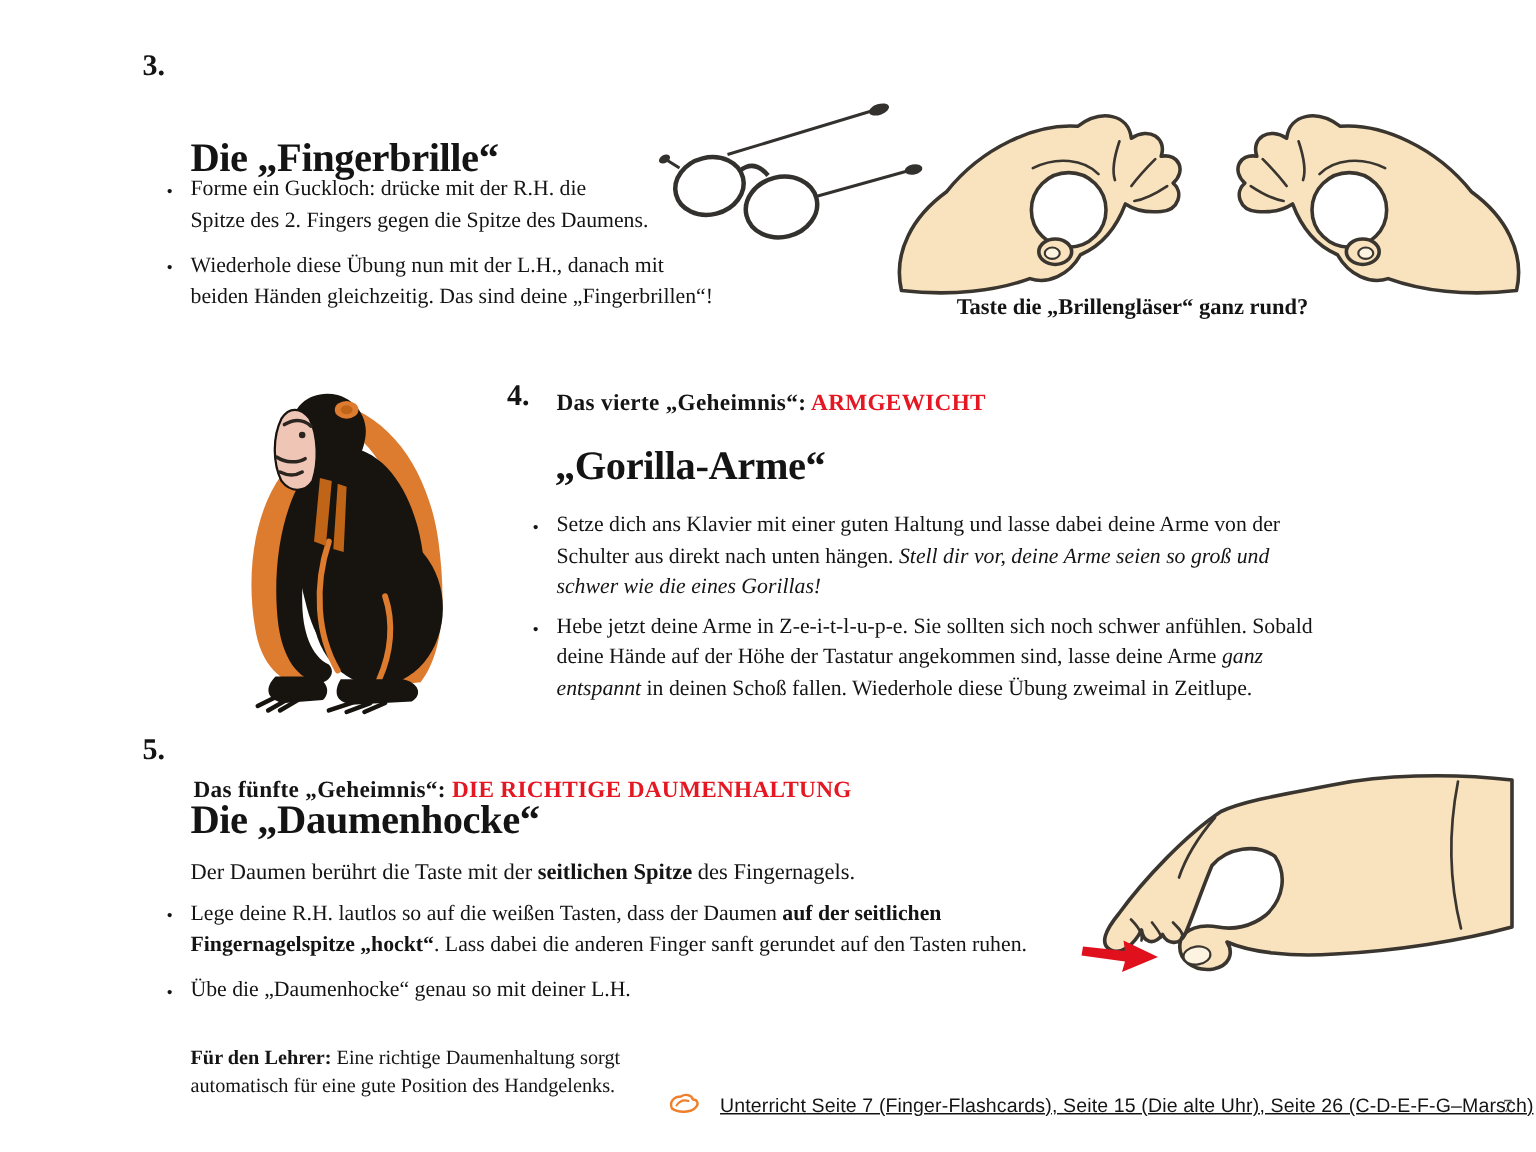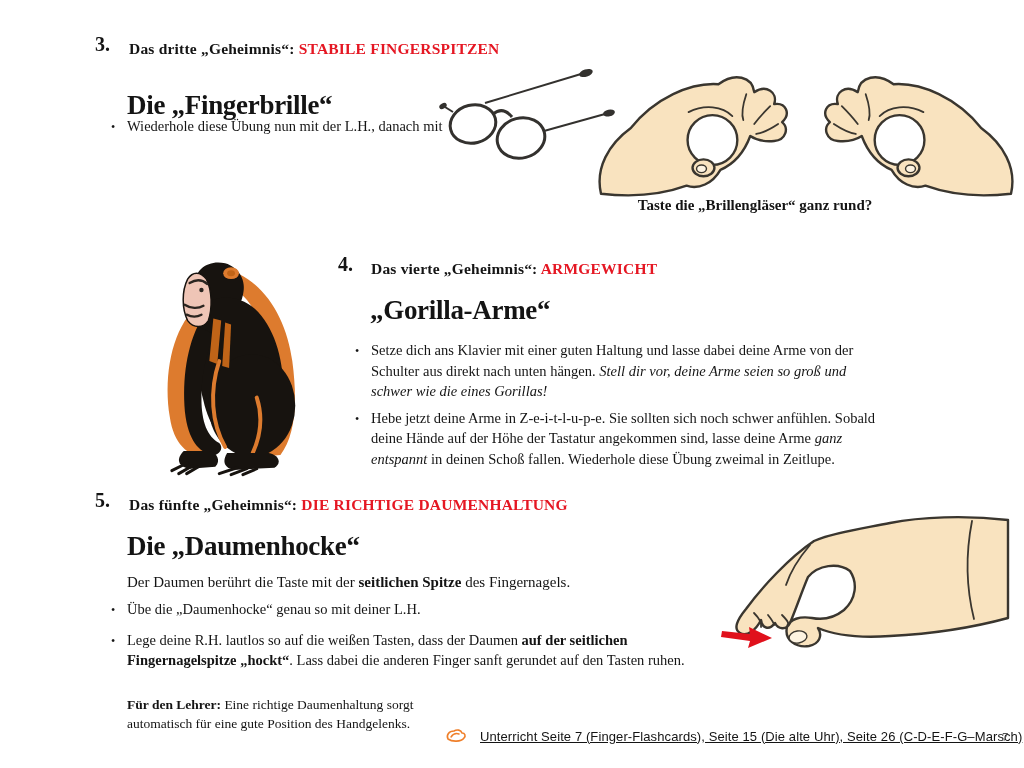--- a/index.html
+++ b/index.html
@@ -48,27 +48,24 @@
   .orgline{fill:none;stroke:var(--orange);stroke-width:4;stroke-linecap:round;}
   .toe{fill:none;stroke:#17130f;stroke-width:3;stroke-linecap:round;}
   .redarrow{fill:#e0111c;}
 </style>
 </head>
 <body>
 
 <div class="page">
 
   <div class="abs secnum" style="left:95px;top:33px;">3.</div>
-  <div class="abs sechdr" style="left:129px;top:40px;">
-    <span>Das dritte „Geheimnis“:</span>
-    <span class="red">STABILE FINGERSPITZEN</span>
-  </div>
   <div class="abs bigheading" style="left:127px;top:77px;margin-top:13px;">Die „Fingerbrille“</div>
   <ul class="abs blist" style="left:108px;top:116px;width:440px;">
-      <li><span>Wiederhole diese Übung nun mit der L.H., danach mit</span><br></li>
+      <li><span>Forme ein Guckloch: drücke mit der R.H. die</span><br><span>Spitze des 2. Fingers gegen die Spitze des Daumens.</span></li>
+      <li><span>Wiederhole diese Übung nun mit der L.H., danach mit</span><br><span>beiden Händen gleichzeitig. Das sind deine „Fingerbrillen“!</span></li>
     </ul>
 
   <svg class="abs" style="left:433px;top:62px;" width="185" height="104" viewBox="0 0 185 104">
     <ellipse class="glass" cx="40" cy="62" rx="23" ry="19" transform="rotate(-14 40 62)"></ellipse>
     <ellipse class="glass" cx="88" cy="76" rx="24" ry="20" transform="rotate(-14 88 76)"></ellipse>
     <path class="glass" d="M 60,52 Q 70,44 79,55"></path>
     <path class="glassthin" d="M 20,50 L 12,45"></path>
     <ellipse class="gtip" cx="10" cy="44" rx="4" ry="2.6" transform="rotate(-30 10 44)"></ellipse>
     <path class="glassthin" d="M 52,41 L 148,12"></path>
     <ellipse class="gtip" cx="153" cy="11" rx="7" ry="3.6" transform="rotate(-18 153 11)"></ellipse>
@@ -137,29 +134,29 @@
   <div class="abs sechdr" style="left:371px;top:260px;">
     <span>Das vierte „Geheimnis“:</span>
     <span class="red">ARMGEWICHT</span>
   </div>
   <ul class="abs blist tight" style="left:352px;top:340px;width:600px;">
       <li><span>Setze dich ans Klavier mit einer guten Haltung und lasse dabei deine Arme von der</span><br><span>Schulter aus direkt nach unten hängen. </span><span class="i">Stell dir vor, deine Arme seien so groß und</span><br><span class="i">schwer wie die eines Gorillas!</span></li>
       <li><span>Hebe jetzt deine Arme in Z-e-i-t-l-u-p-e. Sie sollten sich noch schwer anfühlen. Sobald</span><br><span>deine Hände auf der Höhe der Tastatur angekommen sind, lasse deine Arme </span><span class="i">ganz</span><br><span class="i">entspannt</span><span> in deinen Schoß fallen. Wiederhole diese Übung zweimal in Zeitlupe.</span></li>
     </ul>
 
   <div class="abs secnum" style="left:95px;top:489px;">5.</div>
-  <div class="abs sechdr" style="left:129px;top:496px;">
+  <div class="abs sechdr" style="left:129px;top:518px;">
     <span>Das fünfte „Geheimnis“:</span>
     <span class="red">DIE RICHTIGE DAUMENHALTUNG</span>
   </div>
   <div class="abs bigheading" style="left:127px;top:531px;">Die „Daumenhocke“</div>
   <div class="abs para" style="left:127px;top:572px;width:600px;"><span>Der Daumen berührt die Taste mit der </span><span class="b">seitlichen Spitze</span><span> des Fingernagels.</span></div>
   <ul class="abs blist" style="left:108px;top:599px;width:680px;">
+      <li><span>Lege deine R.H. lautlos so auf die weißen Tasten, dass der Daumen </span><span class="b">auf der seitlichen</span><br><span class="b">Fingernagelspitze „hockt“</span><span>. Lass dabei die anderen Finger sanft gerundet auf den Tasten ruhen.</span></li>
       <li><span>Übe die „Daumenhocke“ genau so mit deiner L.H.</span></li>
-      <li><span>Lege deine R.H. lautlos so auf die weißen Tasten, dass der Daumen </span><span class="b">auf der seitlichen</span><br><span class="b">Fingernagelspitze „hockt“</span><span>. Lass dabei die anderen Finger sanft gerundet auf den Tasten ruhen.</span></li>
     </ul>
 
   <svg class="abs" style="left:710px;top:515px;" width="300" height="145" viewBox="0 0 300 145">
     <path class="skin" d="M 298,5 C 255,0 210,2 180,8 C 150,14 122,18 104,26 C 80,42 52,72 36,94
                           C 27,105 23,114 30,118 C 37,122 46,115 51,105
                           C 52,113 59,116 65,108 C 68,114 76,116 80,108
                           C 86,94 92,76 98,62 C 108,50 128,47 140,56 C 148,68 146,84 134,95
                           C 124,103 112,105 102,103 C 90,101 80,104 77,112
                           C 74,125 86,133 99,131 C 109,129 113,121 108,113
                           C 124,120 150,123 180,121 C 220,119 265,112 298,103 Z"></path>

